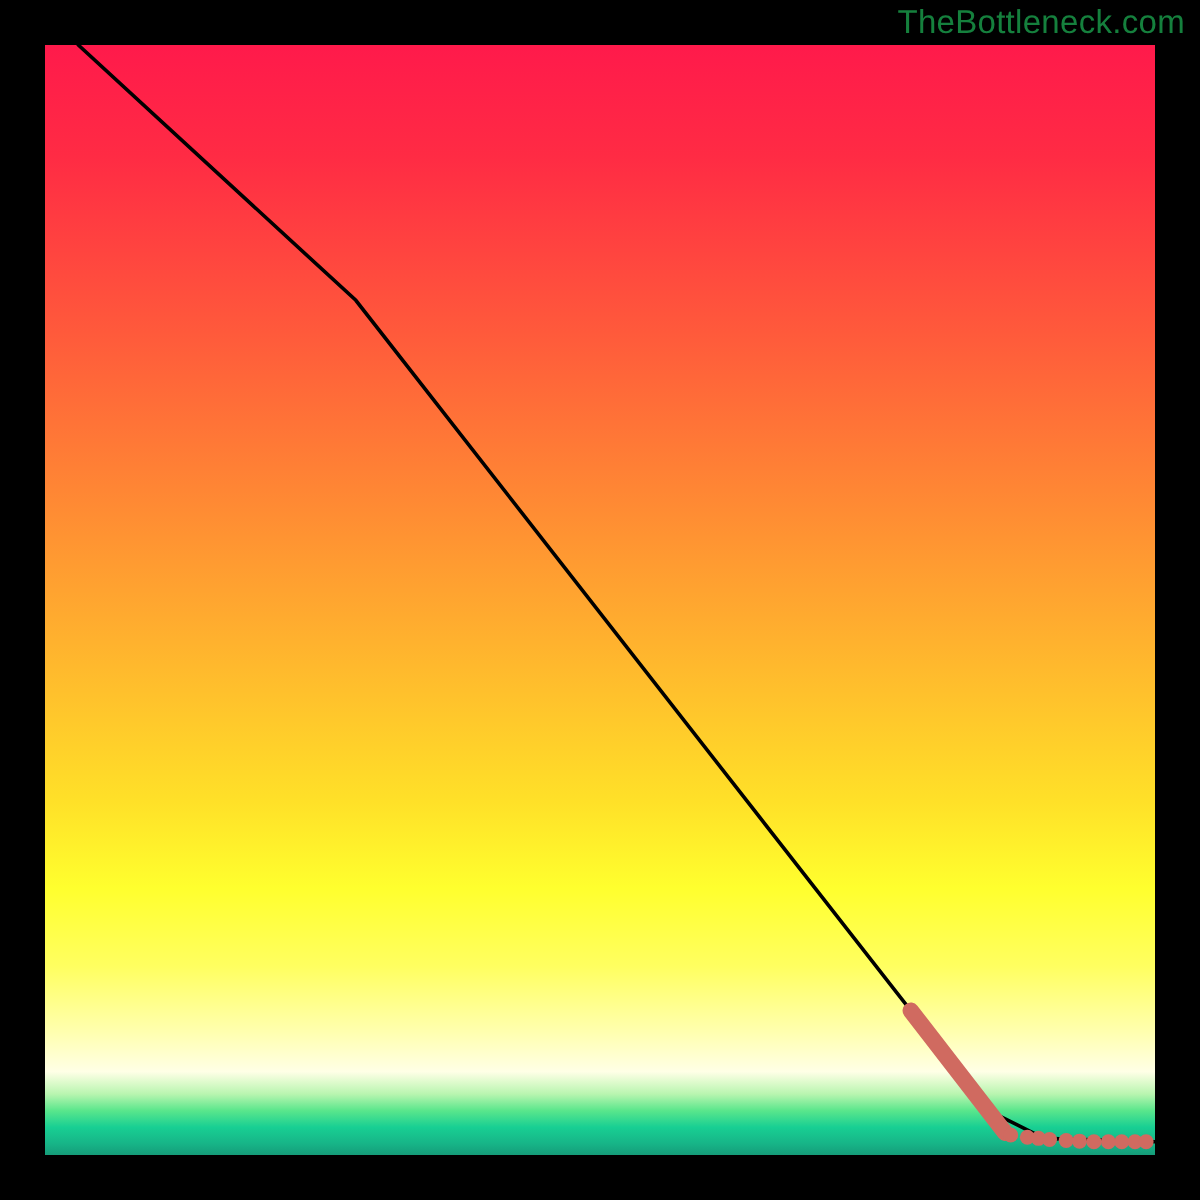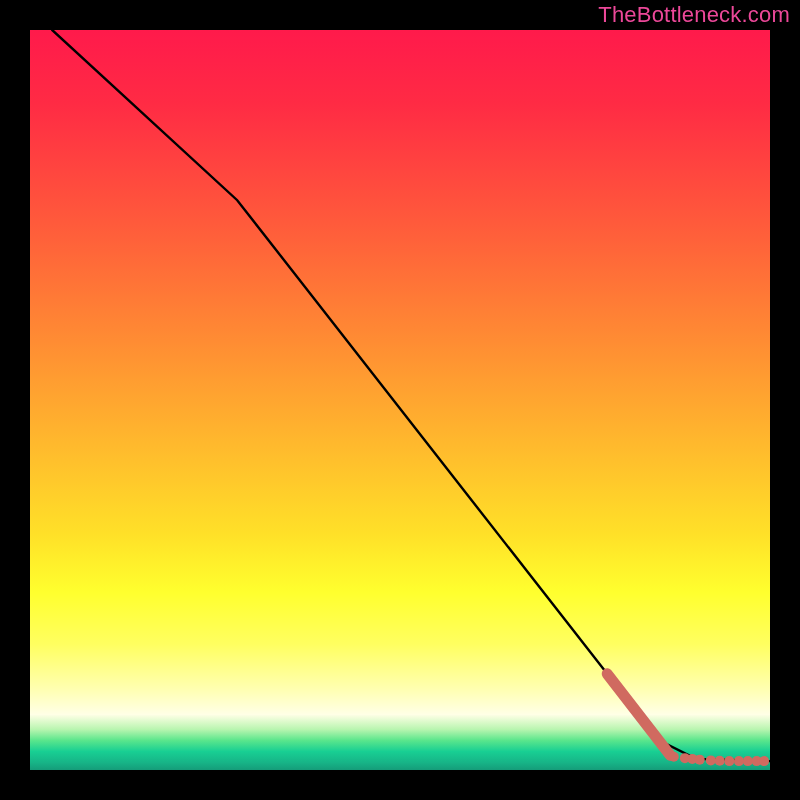--- a/index.html
+++ b/index.html
@@ -14,21 +14,21 @@
   .stage {
     position: relative;
     width: 800px;
     height: 800px;
     background: #000;
   }
   .watermark {
     position: absolute;
     top: 2px;
     right: 10px;
-    color: #ec4899;
+    color: #15803d;
     font-size: 22px;
     font-weight: 500;
     letter-spacing: 0.2px;
     z-index: 5;
   }
   .plot {
     position: absolute;
     left: 30px;
     top: 30px;
     width: 740px;

